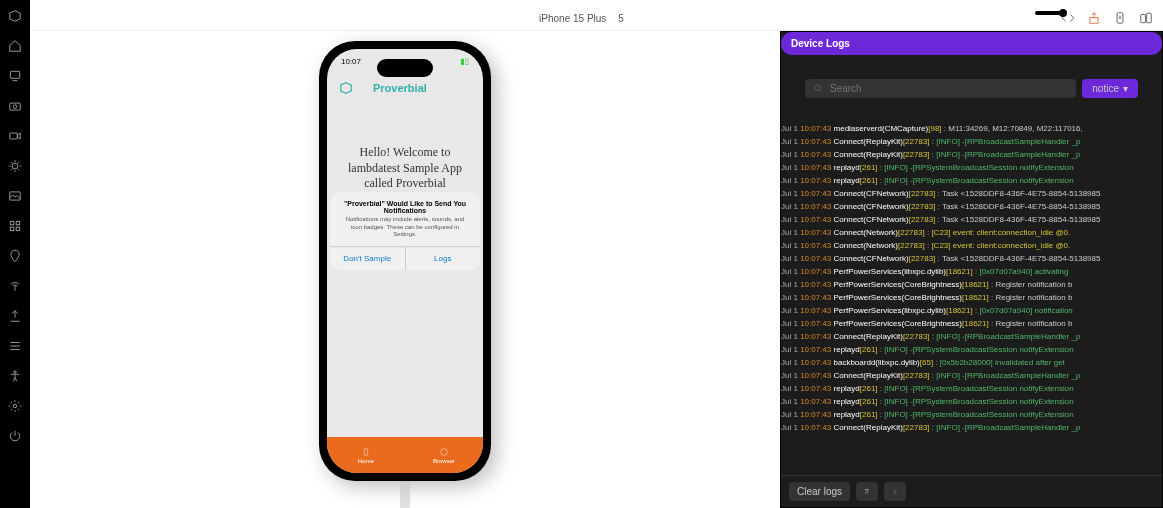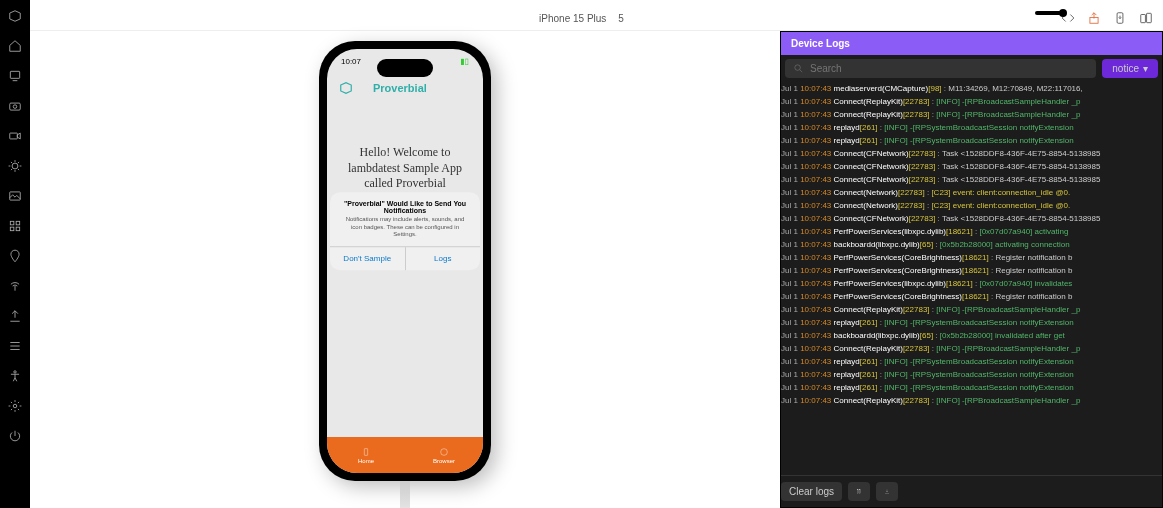--- a/index.html
+++ b/index.html
@@ -44,37 +44,37 @@
 .alert { position: absolute; top: 43%; left: 50%; transform: translate(-50%, -50%); background: #f0f0f0; width: 150px; border-radius: 10px; z-index: 5; font-size: 7px; text-align: center; }
 .alert .at { font-weight: 700; padding: 8px 10px 2px; }
 .alert .ab { color: #555; padding: 0 10px 8px; font-size: 6px; line-height: 1.2; }
 .alert .abtns { display: flex; border-top: 0.5px solid #ccc; }
 .alert .abtn { flex: 1; padding: 7px 0; color: #0a7acc; font-size: 8px; }
 .alert .abtn:first-child { border-right: 0.5px solid #ccc; }
 .cable { width: 10px; height: 40px; background: linear-gradient(#ccc,#eee); position: absolute; left: 50%; transform: translateX(-50%); bottom: -40px; }
 
 
 .logs { width: 383px; background: #1c1c1c; border: 1px solid #000; display: flex; flex-direction: column; color: #ccc; }
-.logs-title { background: #8b5cf6; padding: 6px 10px; font-size: 10px; font-weight: 600; color: #fff; }
-.logs-tools { display: flex; gap: 6px; padding: 4px; }
+.logs-title { background: #6d28d9; padding: 6px 10px; font-size: 10px; font-weight: 600; color: #fff; border-radius: 11px; }
+.logs-tools { display: flex; gap: 6px; padding: 24px; }
 .search { flex: 1; background: #333; border-radius: 4px; display: flex; align-items: center; padding: 4px 8px; gap: 6px; }
 .search input { background: transparent; border: none; color: #ccc; font-size: 10px; flex: 1; outline: none; }
 .filter { background: #6d28d9; border-radius: 4px; padding: 4px 10px; font-size: 10px; display: flex; align-items: center; gap: 4px; color: #ccc; }
 .log-lines { flex: 1; overflow: hidden; font-family: monospace; font-size: 8px; line-height: 13px; padding: 0 0; white-space: nowrap; }
 .log-lines .l { display: block; }
 .l .dt { color: #aaa; }
 .l .ts { color: #d88a27; }
 .l .src { color: #fff; }
 .l .pid { color: #d6c439; }
 .l .tag { color: #aaa; }
 .l .info { color: #52b66a; }
 .l .c23 { color: #d6c439; }
 .l .hex { color: #52b66a; }
 .l .msg { color: #ccc; }
-.logs-footer { display: flex; gap: 6px; padding: 6px 0; border-top: 1px solid #333; }
+.logs-footer { display: flex; gap: 6px; padding: 6px 8px; border-top: 1px solid #333; }
 .lf-btn { background: #333; color: #ccc; font-size: 10px; padding: 4px 8px; border-radius: 4px; display: flex; align-items: center; gap: 4px; }
 .lf-ic { width: 22px; justify-content: center; }
 </style>
 </head>
 <body>
 
 <div class="sidebar">
   <div class="ic">
       <svg viewBox="0 0 24 24">
         <path d="M3 7l9-4 9 4v10l-9 4-9-4z"></path>
@@ -262,24 +262,23 @@
           <span class="l"><span class="dt">Jul  1</span> <span class="ts">10:07:43</span> <span class="src">Connect(ReplayKit)</span><span class="pid">[22783]</span> <span class="tag"><notice>:</notice></span> <span class="info">[INFO] -[RPBroadcastSampleHandler _p</span></span>
           <span class="l"><span class="dt">Jul  1</span> <span class="ts">10:07:43</span> <span class="src">replayd</span><span class="pid">[261]</span> <span class="tag"><notice>:</notice></span> <span class="info">[INFO] -[RPSystemBroadcastSession notifyExtension</span></span>
           <span class="l"><span class="dt">Jul  1</span> <span class="ts">10:07:43</span> <span class="src">replayd</span><span class="pid">[261]</span> <span class="tag"><notice>:</notice></span> <span class="info">[INFO] -[RPSystemBroadcastSession notifyExtension</span></span>
           <span class="l"><span class="dt">Jul  1</span> <span class="ts">10:07:43</span> <span class="src">Connect(CFNetwork)</span><span class="pid">[22783]</span> <span class="tag"><notice>:</notice></span> <span class="msg">Task &lt;1528DDF8-436F-4E75-8854-5138985</span></span>
           <span class="l"><span class="dt">Jul  1</span> <span class="ts">10:07:43</span> <span class="src">Connect(CFNetwork)</span><span class="pid">[22783]</span> <span class="tag"><notice>:</notice></span> <span class="msg">Task &lt;1528DDF8-436F-4E75-8854-5138985</span></span>
           <span class="l"><span class="dt">Jul  1</span> <span class="ts">10:07:43</span> <span class="src">Connect(CFNetwork)</span><span class="pid">[22783]</span> <span class="tag"><notice>:</notice></span> <span class="msg">Task &lt;1528DDF8-436F-4E75-8854-5138985</span></span>
           <span class="l"><span class="dt">Jul  1</span> <span class="ts">10:07:43</span> <span class="src">Connect(Network)</span><span class="pid">[22783]</span> <span class="tag"><notice>:</notice></span> <span class="c23">[C23] event: client:connection_idle @0.</span></span>
           <span class="l"><span class="dt">Jul  1</span> <span class="ts">10:07:43</span> <span class="src">Connect(Network)</span><span class="pid">[22783]</span> <span class="tag"><notice>:</notice></span> <span class="c23">[C23] event: client:connection_idle @0.</span></span>
           <span class="l"><span class="dt">Jul  1</span> <span class="ts">10:07:43</span> <span class="src">Connect(CFNetwork)</span><span class="pid">[22783]</span> <span class="tag"><notice>:</notice></span> <span class="msg">Task &lt;1528DDF8-436F-4E75-8854-5138985</span></span>
           <span class="l"><span class="dt">Jul  1</span> <span class="ts">10:07:43</span> <span class="src">PerfPowerServices(libxpc.dylib)</span><span class="pid">[18621]</span> <span class="tag"><notice>:</notice></span> <span class="hex">[0x07d07a940] activating</span></span>
-          <span class="l"><span class="dt">Jul  1</span> <span class="ts">10:07:43</span> <span class="src">backboardd(libxpc.dylib)</span><span class="pid">[65]</span> <span class="tag"><notice>:</notice></span> <span class="hex">[0x5b2b28000] activating connection</span></span>
           <span class="l"><span class="dt">Jul  1</span> <span class="ts">10:07:43</span> <span class="src">PerfPowerServices(CoreBrightness)</span><span class="pid">[18621]</span> <span class="tag"><notice>:</notice></span> <span class="msg">Register notification b</span></span>
           <span class="l"><span class="dt">Jul  1</span> <span class="ts">10:07:43</span> <span class="src">PerfPowerServices(CoreBrightness)</span><span class="pid">[18621]</span> <span class="tag"><notice>:</notice></span> <span class="msg">Register notification b</span></span>
-          <span class="l"><span class="dt">Jul  1</span> <span class="ts">10:07:43</span> <span class="src">PerfPowerServices(libxpc.dylib)</span><span class="pid">[18621]</span> <span class="tag"><notice>:</notice></span> <span class="hex">[0x07d07a940] invalidates</span></span>
+          <span class="l"><span class="dt">Jul  1</span> <span class="ts">10:07:43</span> <span class="src">PerfPowerServices(libxpc.dylib)</span><span class="pid">[18621]</span> <span class="tag"><notice>:</notice></span> <span class="hex">[0x07d07a940] notification</span></span>
           <span class="l"><span class="dt">Jul  1</span> <span class="ts">10:07:43</span> <span class="src">PerfPowerServices(CoreBrightness)</span><span class="pid">[18621]</span> <span class="tag"><notice>:</notice></span> <span class="msg">Register notification b</span></span>
           <span class="l"><span class="dt">Jul  1</span> <span class="ts">10:07:43</span> <span class="src">Connect(ReplayKit)</span><span class="pid">[22783]</span> <span class="tag"><notice>:</notice></span> <span class="info">[INFO] -[RPBroadcastSampleHandler _p</span></span>
           <span class="l"><span class="dt">Jul  1</span> <span class="ts">10:07:43</span> <span class="src">replayd</span><span class="pid">[261]</span> <span class="tag"><notice>:</notice></span> <span class="info">[INFO] -[RPSystemBroadcastSession notifyExtension</span></span>
           <span class="l"><span class="dt">Jul  1</span> <span class="ts">10:07:43</span> <span class="src">backboardd(libxpc.dylib)</span><span class="pid">[65]</span> <span class="tag"><notice>:</notice></span> <span class="hex">[0x5b2b28000] invalidated after get</span></span>
           <span class="l"><span class="dt">Jul  1</span> <span class="ts">10:07:43</span> <span class="src">Connect(ReplayKit)</span><span class="pid">[22783]</span> <span class="tag"><notice>:</notice></span> <span class="info">[INFO] -[RPBroadcastSampleHandler _p</span></span>
           <span class="l"><span class="dt">Jul  1</span> <span class="ts">10:07:43</span> <span class="src">replayd</span><span class="pid">[261]</span> <span class="tag"><notice>:</notice></span> <span class="info">[INFO] -[RPSystemBroadcastSession notifyExtension</span></span>
           <span class="l"><span class="dt">Jul  1</span> <span class="ts">10:07:43</span> <span class="src">replayd</span><span class="pid">[261]</span> <span class="tag"><notice>:</notice></span> <span class="info">[INFO] -[RPSystemBroadcastSession notifyExtension</span></span>
           <span class="l"><span class="dt">Jul  1</span> <span class="ts">10:07:43</span> <span class="src">replayd</span><span class="pid">[261]</span> <span class="tag"><notice>:</notice></span> <span class="info">[INFO] -[RPSystemBroadcastSession notifyExtension</span></span>
           <span class="l"><span class="dt">Jul  1</span> <span class="ts">10:07:43</span> <span class="src">Connect(ReplayKit)</span><span class="pid">[22783]</span> <span class="tag"><notice>:</notice></span> <span class="info">[INFO] -[RPBroadcastSampleHandler _p</span></span>
         </div>

